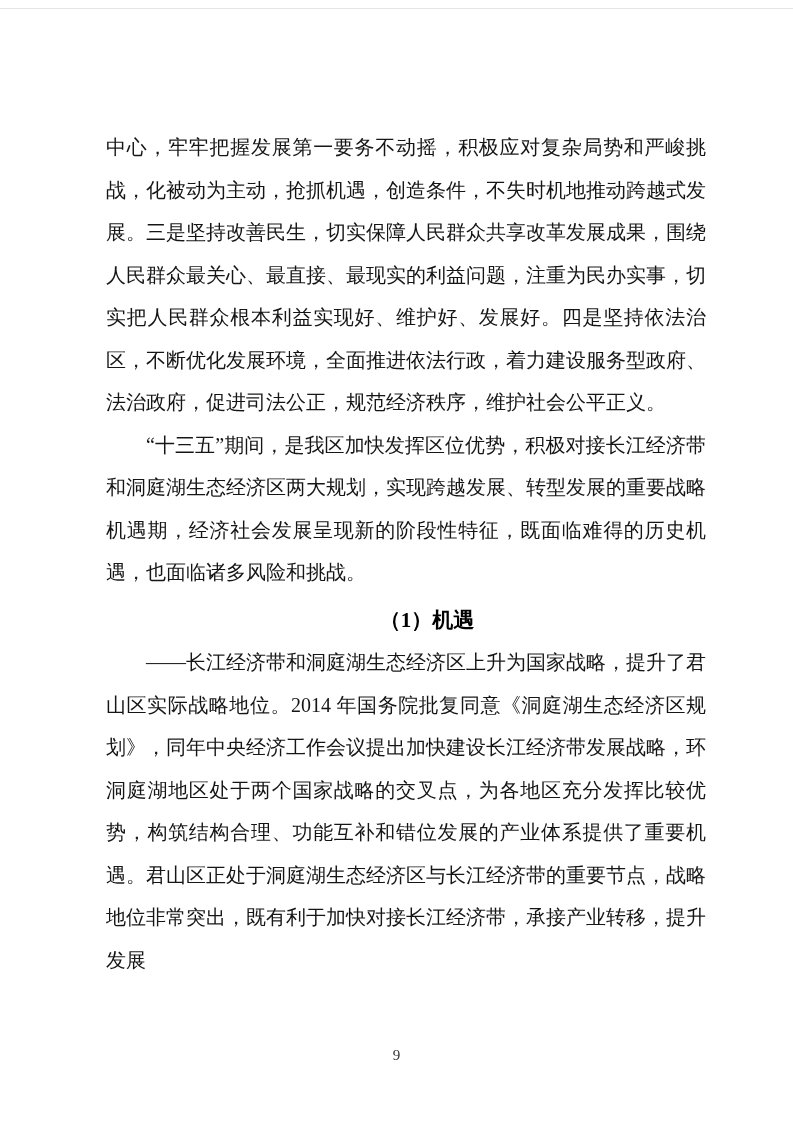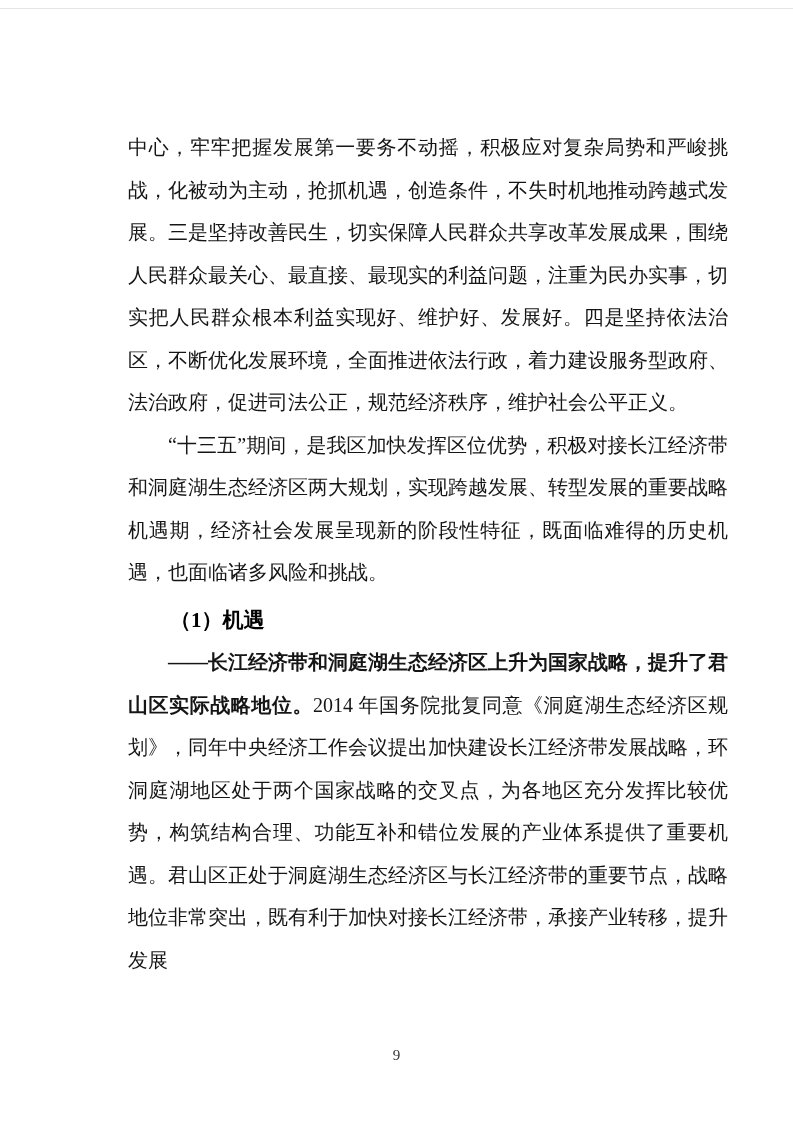--- a/index.html
+++ b/index.html
@@ -19,21 +19,21 @@
   .page-top-edge {
     position: absolute;
     top: 8px;
     left: 0;
     right: 0;
     height: 1px;
     background: #e5e5e5;
   }
   .content {
     position: absolute;
-    left: 128px;
+    left: 106px;
     top: 126px;
     width: 600px;
   }
   .body-text {
     font-size: 20px;
     line-height: 42.5px;
     text-align: justify;
     text-justify: inter-ideograph;
     margin: 0;
     word-break: break-all;
@@ -50,23 +50,24 @@
     color: #000000;
     letter-spacing: 0.5px;
   }
   .subsection-heading {
     font-size: 21px;
     font-weight: bold;
     line-height: 42.5px;
     margin: 5px 0 0 0;
     text-indent: 2em;
     color: #000000;
+    text-align: center;
   }
   .bold-lead {
-    font-weight: bold;
+    font-weight: normal;
   }
   .page-number {
     position: absolute;
     bottom: 58px;
     left: 0;
     width: 100%;
     text-align: center;
     font-size: 15px;
     color: #333333;
     font-family: "Liberation Serif", "DejaVu Serif", serif;

